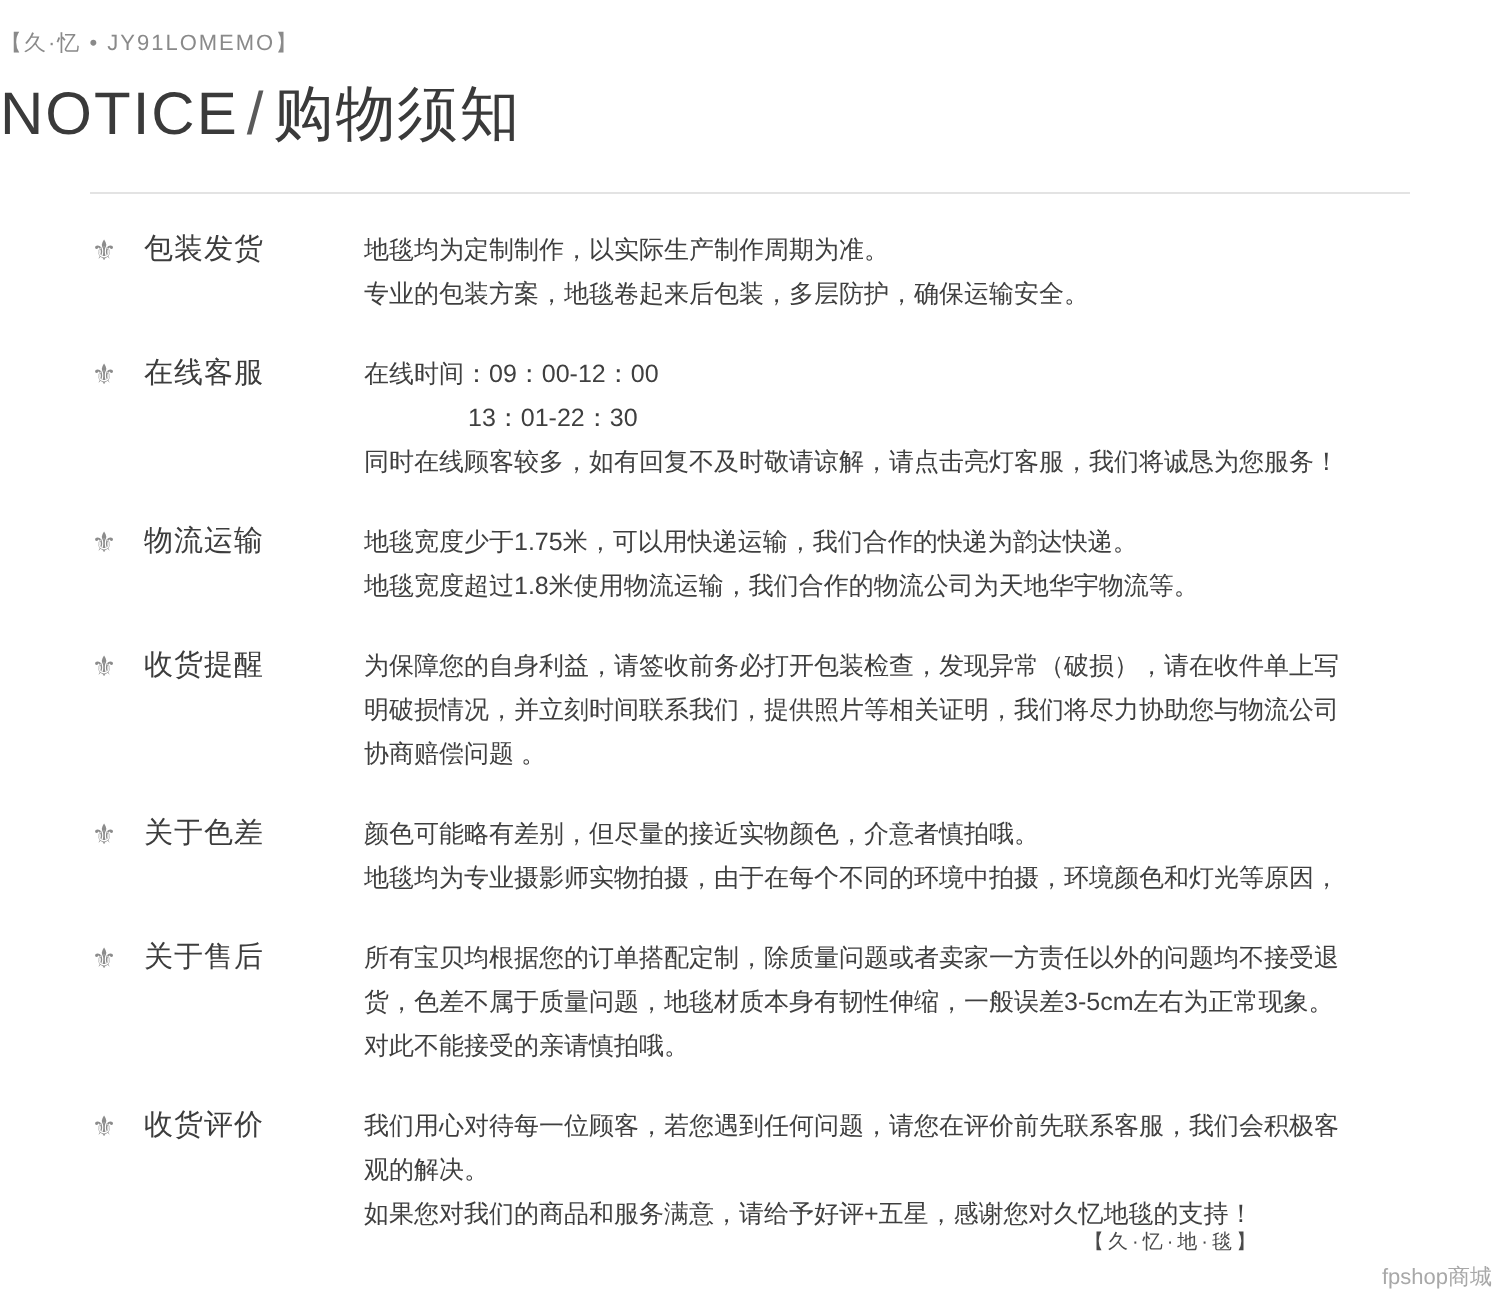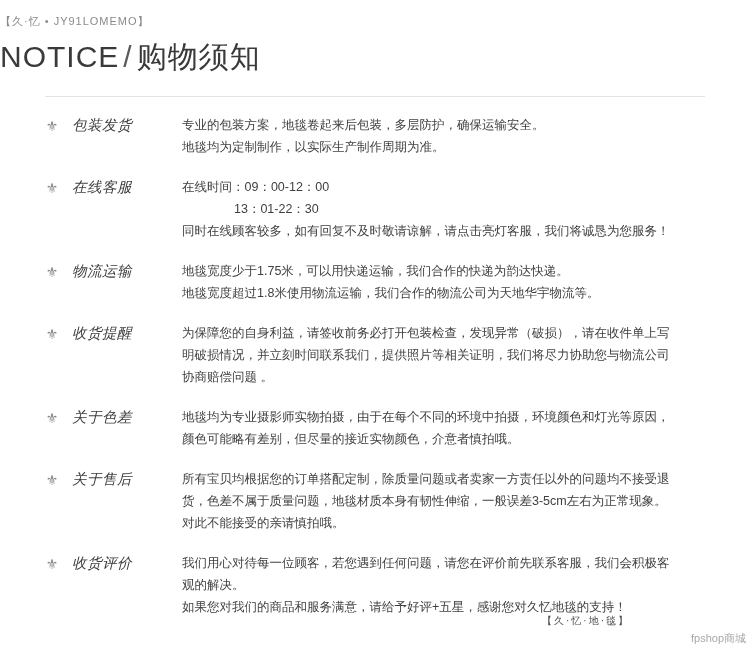--- a/index.html
+++ b/index.html
@@ -69,21 +69,20 @@
   }
   .sec-label {
     flex: 0 0 96px;
     width: 96px;
     font-size: 14.5px;
     color: #3d3d3d;
     line-height: 20px;
     padding-left: 10px;
     letter-spacing: 0.5px;
     white-space: nowrap;
-    font-style: italic;
   }
   .sec-body {
     flex: 1 1 auto;
     font-size: 12.5px;
     color: #3f3f3f;
     line-height: 21px;
     padding-left: 14px;
   }
   .sec-body p {
     margin: 0 0 1px 0;
@@ -125,22 +124,22 @@
   </div>
 
   <div class="divider"></div>
 
   <div class="sections">
 
     <div class="section">
       <div class="sec-icon ornament">⚜</div>
       <div class="sec-label">包装发货</div>
       <div class="sec-body">
+        <p>地毯均为定制制作，以实际生产制作周期为准。</p>
         <p>专业的包装方案，地毯卷起来后包装，多层防护，确保运输安全。</p>
-        <p>地毯均为定制制作，以实际生产制作周期为准。</p>
       </div>
     </div>
 
     <div class="section">
       <div class="sec-icon ornament">⚜</div>
       <div class="sec-label">在线客服</div>
       <div class="sec-body">
         <p>在线时间：09：00-12：00</p>
         <p class="indent">13：01-22：30</p>
         <p>同时在线顾客较多，如有回复不及时敬请谅解，请点击亮灯客服，我们将诚恳为您服务！</p>
@@ -163,22 +162,22 @@
         <p>为保障您的自身利益，请签收前务必打开包装检查，发现异常（破损），请在收件单上写</p>
         <p>明破损情况，并立刻时间联系我们，提供照片等相关证明，我们将尽力协助您与物流公司</p>
         <p>协商赔偿问题 。</p>
       </div>
     </div>
 
     <div class="section">
       <div class="sec-icon ornament">⚜</div>
       <div class="sec-label">关于色差</div>
       <div class="sec-body pad">
+        <p>颜色可能略有差别，但尽量的接近实物颜色，介意者慎拍哦。</p>
         <p>地毯均为专业摄影师实物拍摄，由于在每个不同的环境中拍摄，环境颜色和灯光等原因，</p>
-        <p>颜色可能略有差别，但尽量的接近实物颜色，介意者慎拍哦。</p>
       </div>
     </div>
 
     <div class="section">
       <div class="sec-icon ornament">⚜</div>
       <div class="sec-label">关于售后</div>
       <div class="sec-body pad">
         <p>所有宝贝均根据您的订单搭配定制，除质量问题或者卖家一方责任以外的问题均不接受退</p>
         <p>货，色差不属于质量问题，地毯材质本身有韧性伸缩，一般误差3-5cm左右为正常现象。</p>
         <p>对此不能接受的亲请慎拍哦。</p>

